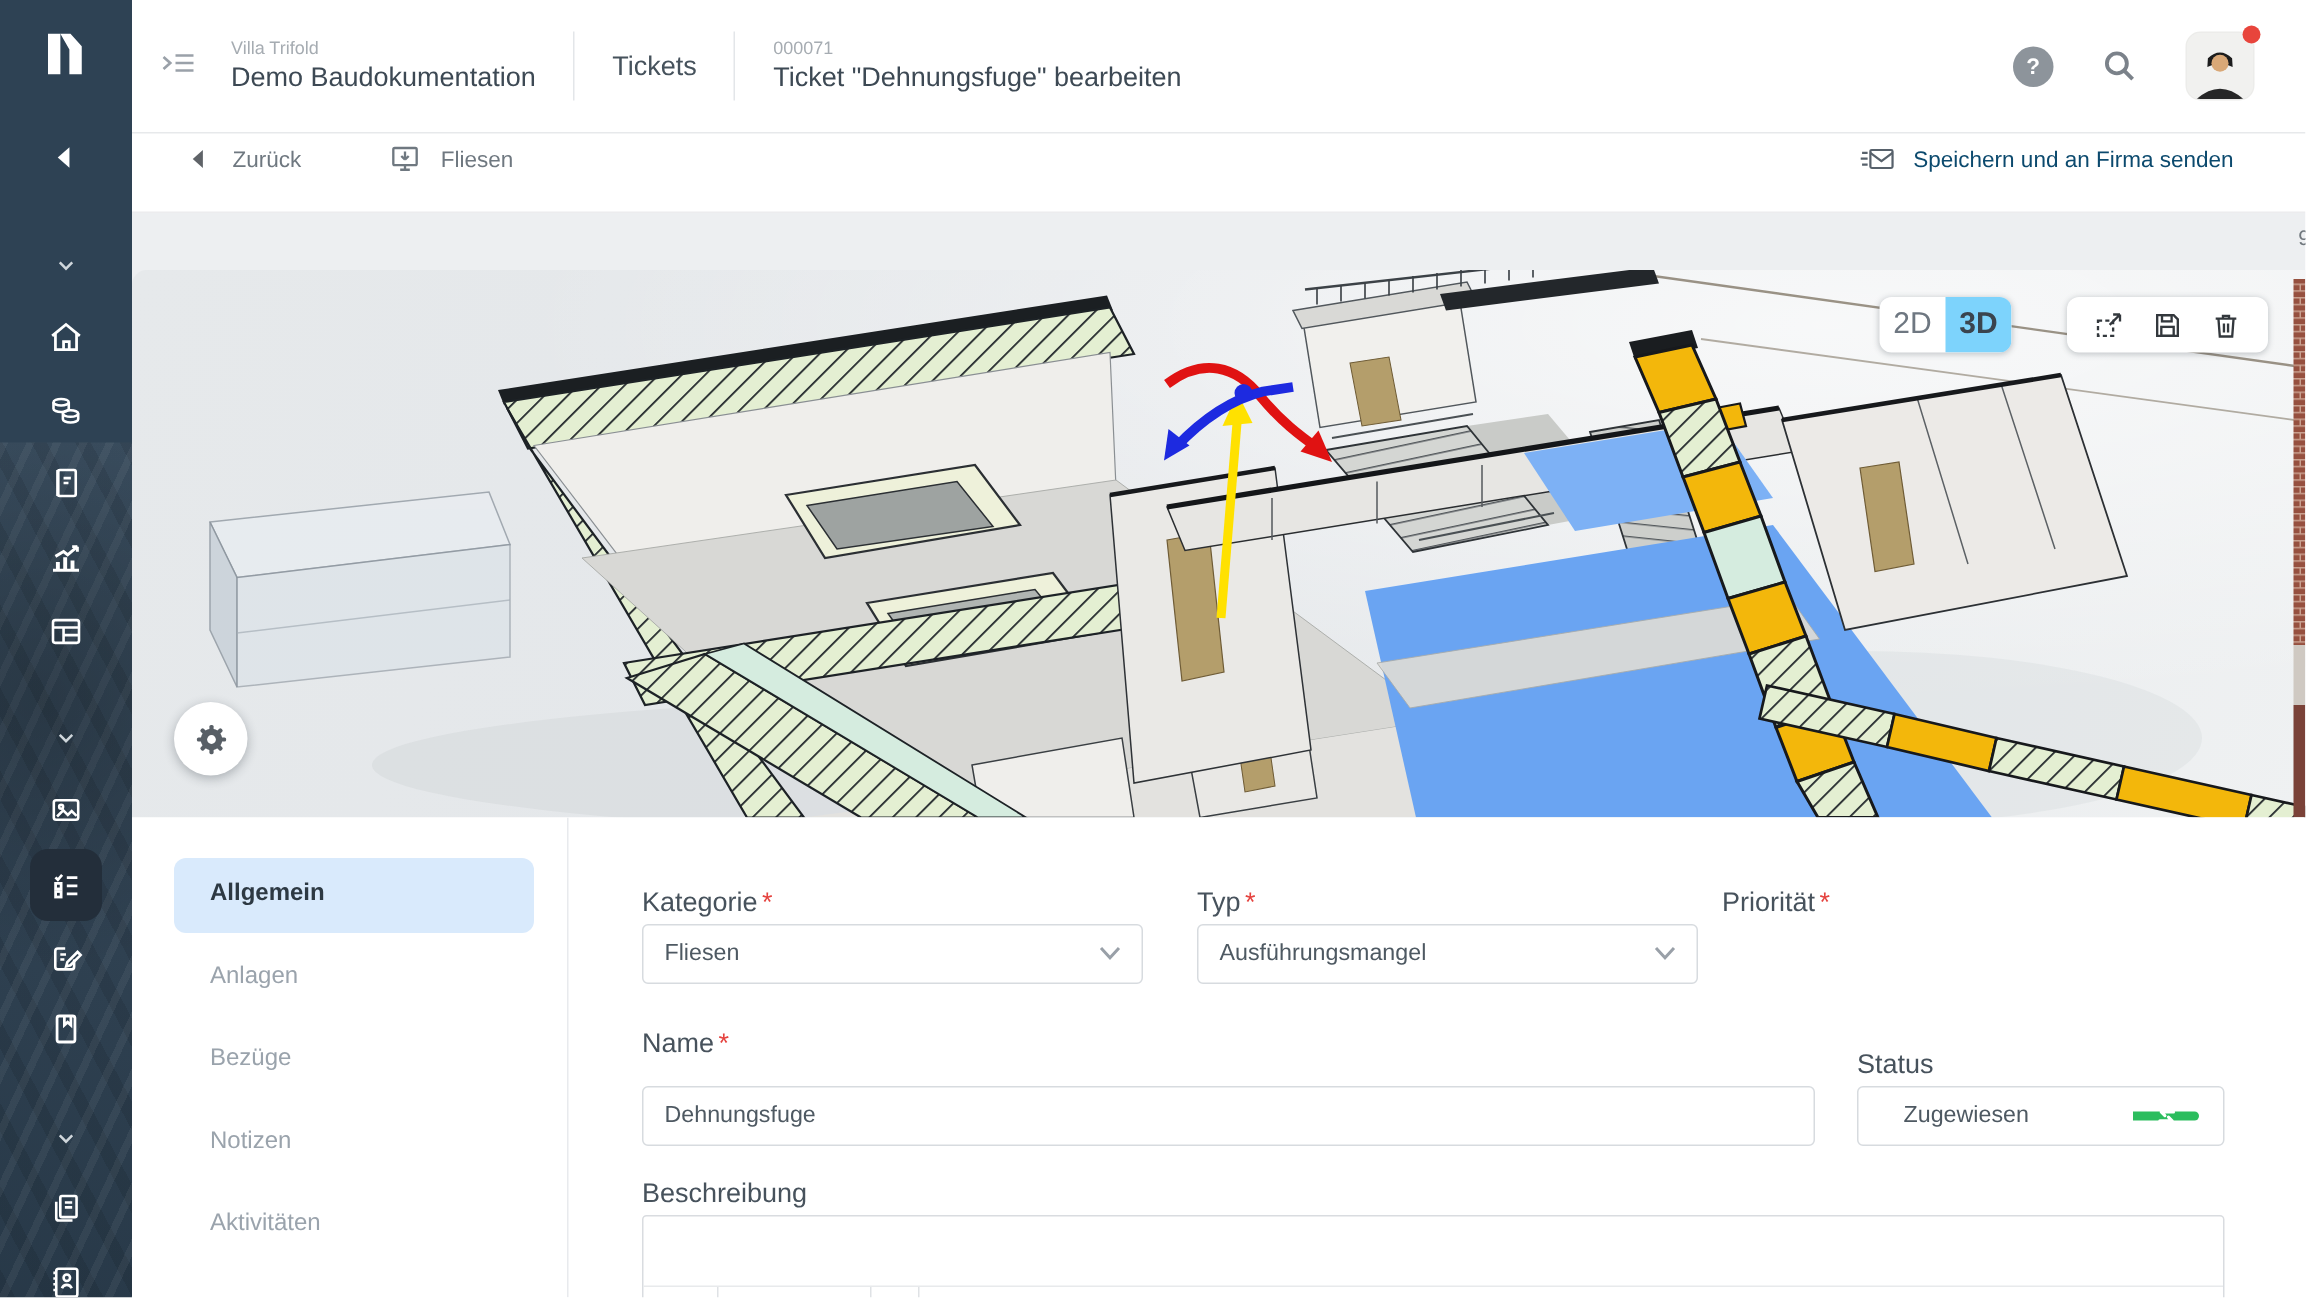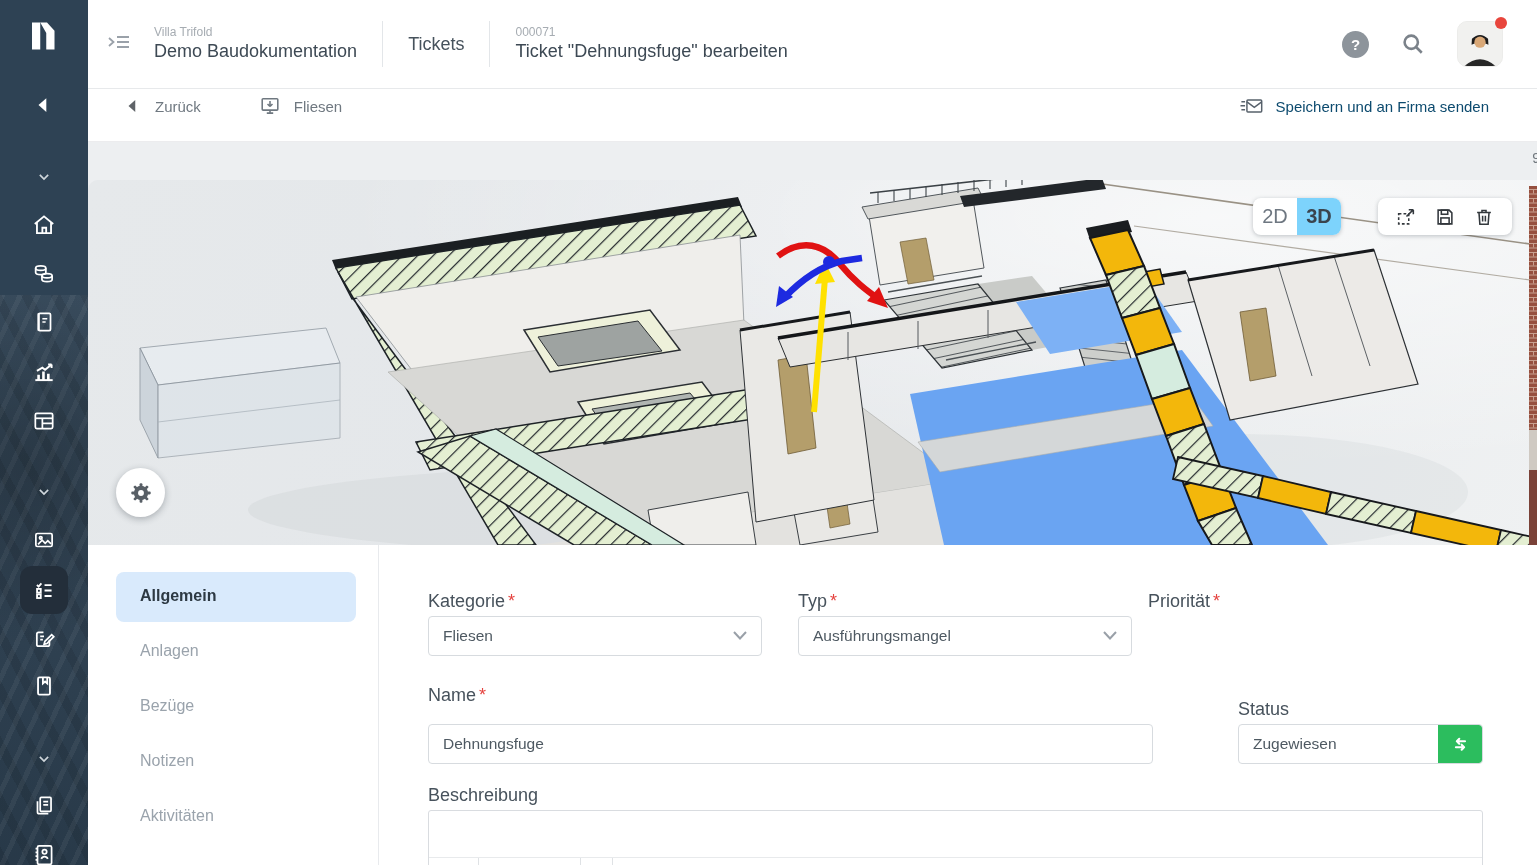--- a/index.html
+++ b/index.html
@@ -107,21 +107,21 @@
 
   .field-label { position:absolute; font-size:18px; color:#47525c; white-space:nowrap; }
   .req { color:#e5433f; margin-left:3px; }
   .select, .text-input, .status-wrap {
     position:absolute; height:40px; background:#fff;
     border:1px solid #d7dbdf; border-radius:4px; font-size:15.5px; color:#4e5962;
   }
   .select { display:flex; align-items:center; padding:0 34px 0 14px; cursor:pointer;text-align:center; }
   .select .chev { position:absolute; right:14px; top:14px; }
   .text-input { padding:0 14px; font-family:"Liberation Sans", sans-serif; outline:none; }
-  .status-wrap { display:flex; align-items:stretch; padding:0; overflow:hidden; }
+  .status-wrap { display:flex; align-items:stretch; padding:16px; overflow:hidden; }
   .status-value { flex:1; display:flex; align-items:center; padding-left:14px; }
   .status-btn { width:44px; background:#2cbd5e; border:none; border-radius:0 3px 3px 0;
     display:flex; align-items:center; justify-content:center; cursor:pointer; }
 
   .editor { position:absolute; left:340px; top:265px; width:1055px; height:80px;
     border:1px solid #d9dce0; border-radius:3px; background:#fff; }
   .menubar { display:flex; gap:19px; padding:14px 0 0 27px; font-size:14.5px; color:#3f4750; }
   .menubar span { cursor:pointer; }
   .menubar-sep { position:absolute; left:0; right:0; top:46px; height:1px; background:#e8eaec; }
   .tb-sep { position:absolute; top:47px; width:1px; height:32px; background:#dfe2e5; }
@@ -502,21 +502,21 @@
         </svg>
     </div>
 
     <div class="field-label" style="left:1060px; top:46px">
       <span>Priorität</span><span class="req">*</span>
     </div>
 
     <div class="field-label" style="left:340px; top:140px">
       <span>Name</span><span class="req">*</span>
     </div>
-    <input class="text-input" style="left: 340px; top: 179px; width: 725px;" value="Dehnungsfuge">
+    <input class="text-input" style="left: 340px; top: 179px; width: 782px;" value="Dehnungsfuge">
 
     <div class="field-label" style="left:1150px; top:154px">Status</div>
     <div class="status-wrap" style="left:1150px; top:179px; width:245px">
       <span class="status-value">Zugewiesen</span>
       <button class="status-btn">
         <svg width="20" height="20" viewBox="0 0 22 22" fill="none" stroke="#fff" stroke-width="2.3" stroke-linecap="round">
           <path d="M16.5 8 H7.5 M7.5 8 l2.7-2.7 M7.5 8 l2.7 2.7"></path>
           <path d="M6.5 14.5 H15.5 M15.5 14.5 l-2.7-2.7 M15.5 14.5 l-2.7 2.7"></path>
         </svg>
       </button>

